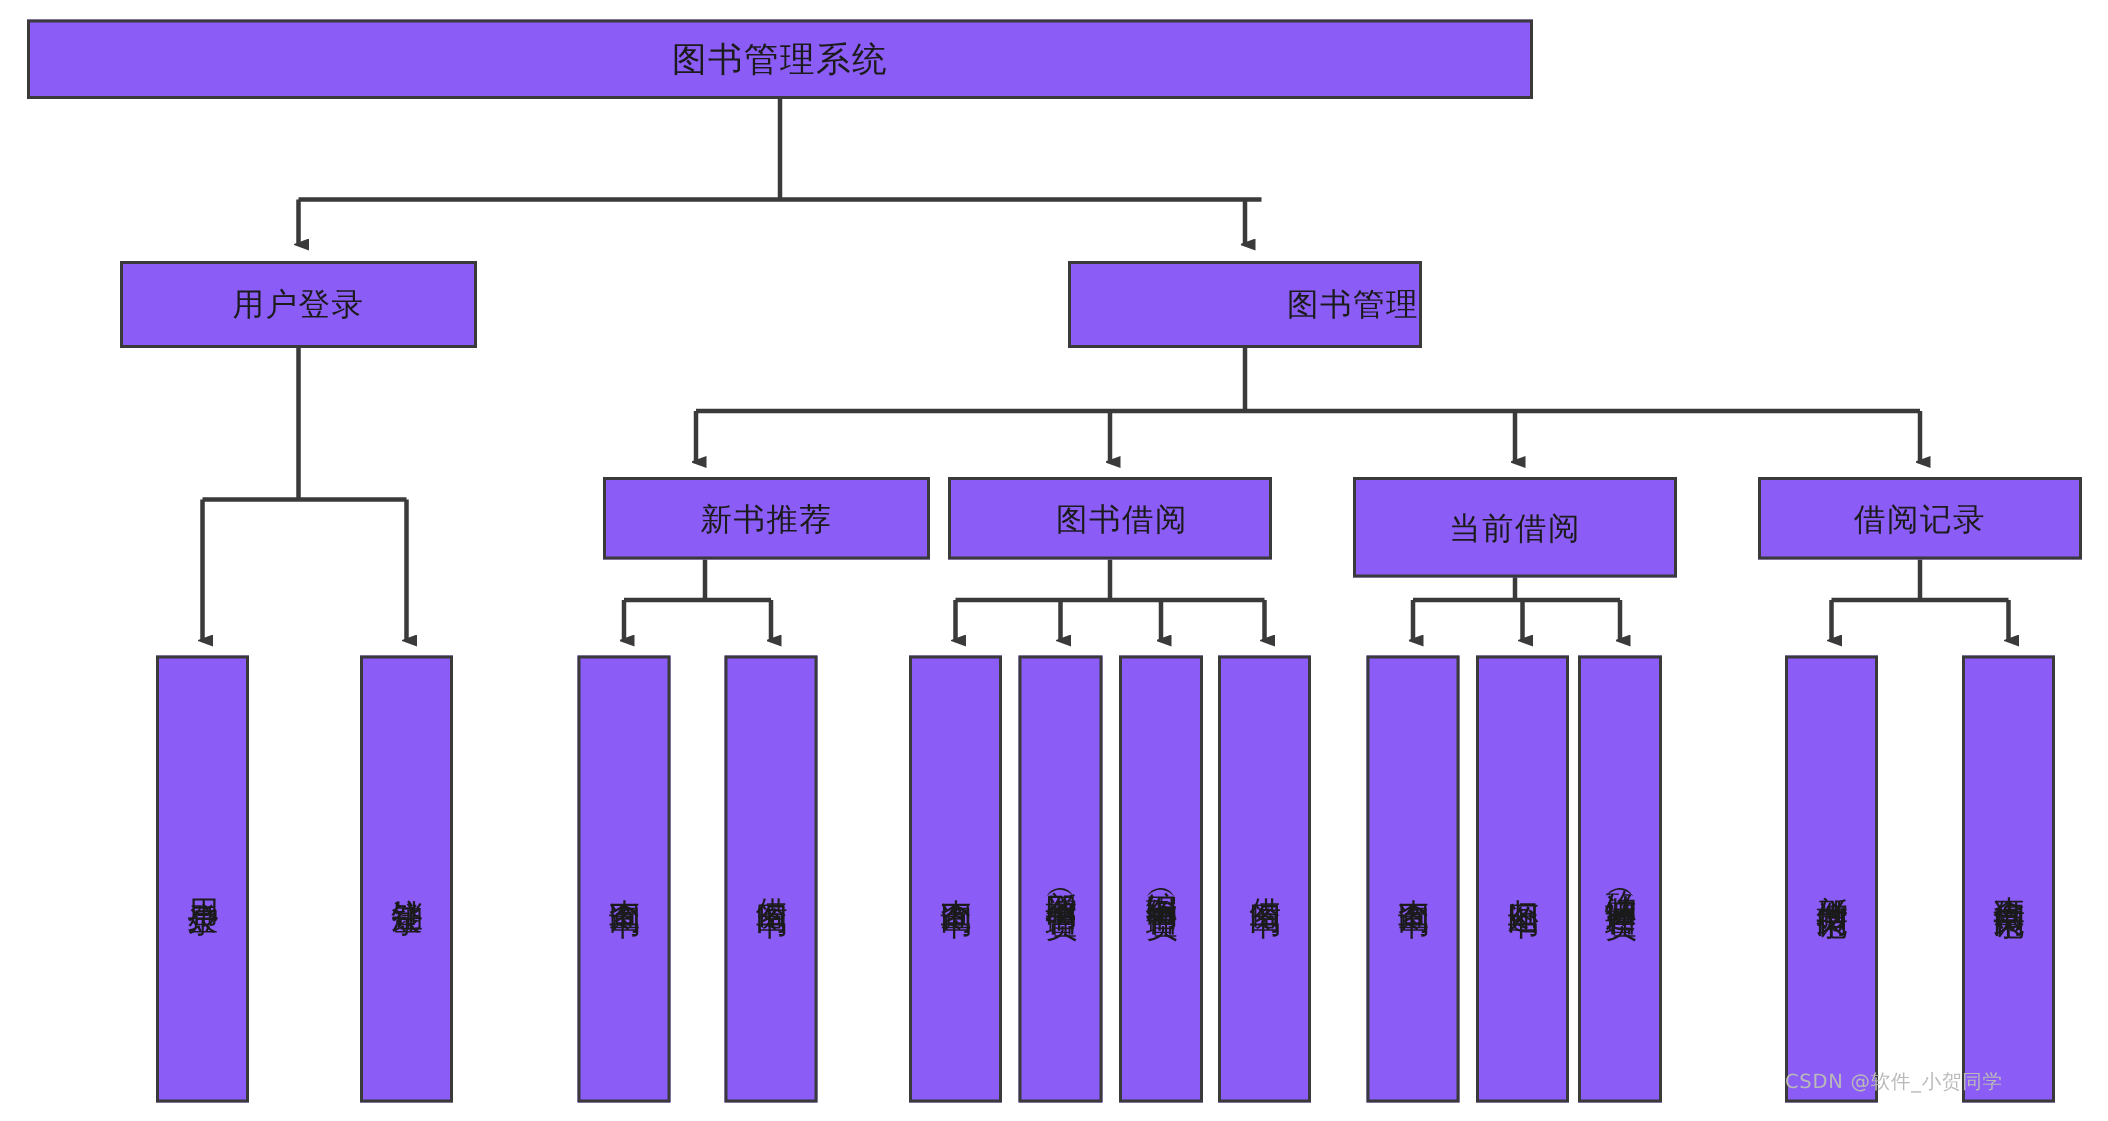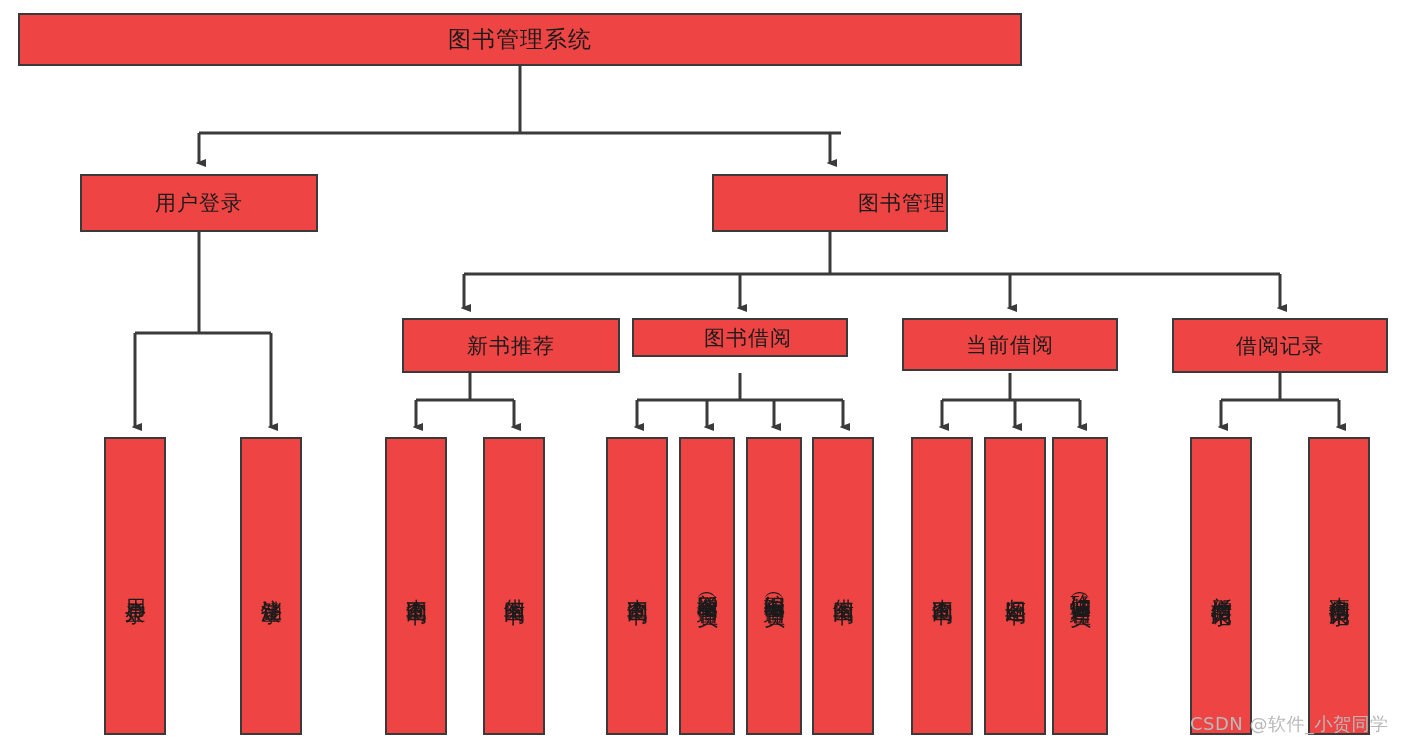--- a/index.html
+++ b/index.html
@@ -21,21 +21,21 @@
     position: absolute;
     left: 0;
     top: 0;
     width: 1405px;
     height: 747px;
     pointer-events: none;
   }
   .node {
     position: absolute;
     box-sizing: border-box;
-    background: #ef4444;
+    background: #8b5cf6;
     border: 2px solid #3a3a3a;
     display: flex;
     align-items: center;
     justify-content: center;
     color: #1b1b1b;
   }
   .node.root {
     font-size: 23px;
     letter-spacing: 1px;
   }
@@ -54,21 +54,21 @@
     line-height: 1.28;
     letter-spacing: 2px;
     white-space: nowrap;
     text-align: center;
   }
   .hlabel {
     white-space: nowrap;
   }
   .watermark {
     position: absolute;
-    font-size: 18px;
+    font-size: 13px;
     color: #b9b9b9;
     white-space: nowrap;
     letter-spacing: 0.5px;
   }
 </style>
 </head>
 <body>
 
 <div id="canvas">
 
@@ -129,24 +129,24 @@
   <div class="node level2" style="left:80px; top:174px; width:238px; height:58px;">
     <span class="hlabel">用户登录</span>
   </div>
   <div class="node level2" style="left:712px; top:174px; width:236px; height:58px;justify-content:flex-end;">
     <span class="hlabel">图书管理</span>
   </div>
 
   <div class="node level2" style="left:361px; top:318px; width:218px; height:55px;margin-left:41px;">
     <span class="hlabel">新书推荐</span>
   </div>
-  <div class="node level2" style="left:632px; top:318px; width:216px; height:39px;padding-left:16px;">
+  <div class="node level2" style="left:632px; top:318px; width:216px; height:55px;padding-left:16px;">
     <span class="hlabel">图书借阅</span>
   </div>
-  <div class="node level2" style="left:902px; top:318px; width:216px; height:53px;">
+  <div class="node level2" style="left:902px; top:318px; width:216px; height:67px;">
     <span class="hlabel">当前借阅</span>
   </div>
   <div class="node level2" style="left:1172px; top:318px; width:216px; height:55px;">
     <span class="hlabel">借阅记录</span>
   </div>
 
   <div class="node leaf" style="left:104px; top:437px; width:62px; height:298px;">
     <span class="vlabel">用户登录</span>
   </div>
   <div class="node leaf" style="left:240px; top:437px; width:62px; height:298px;">

